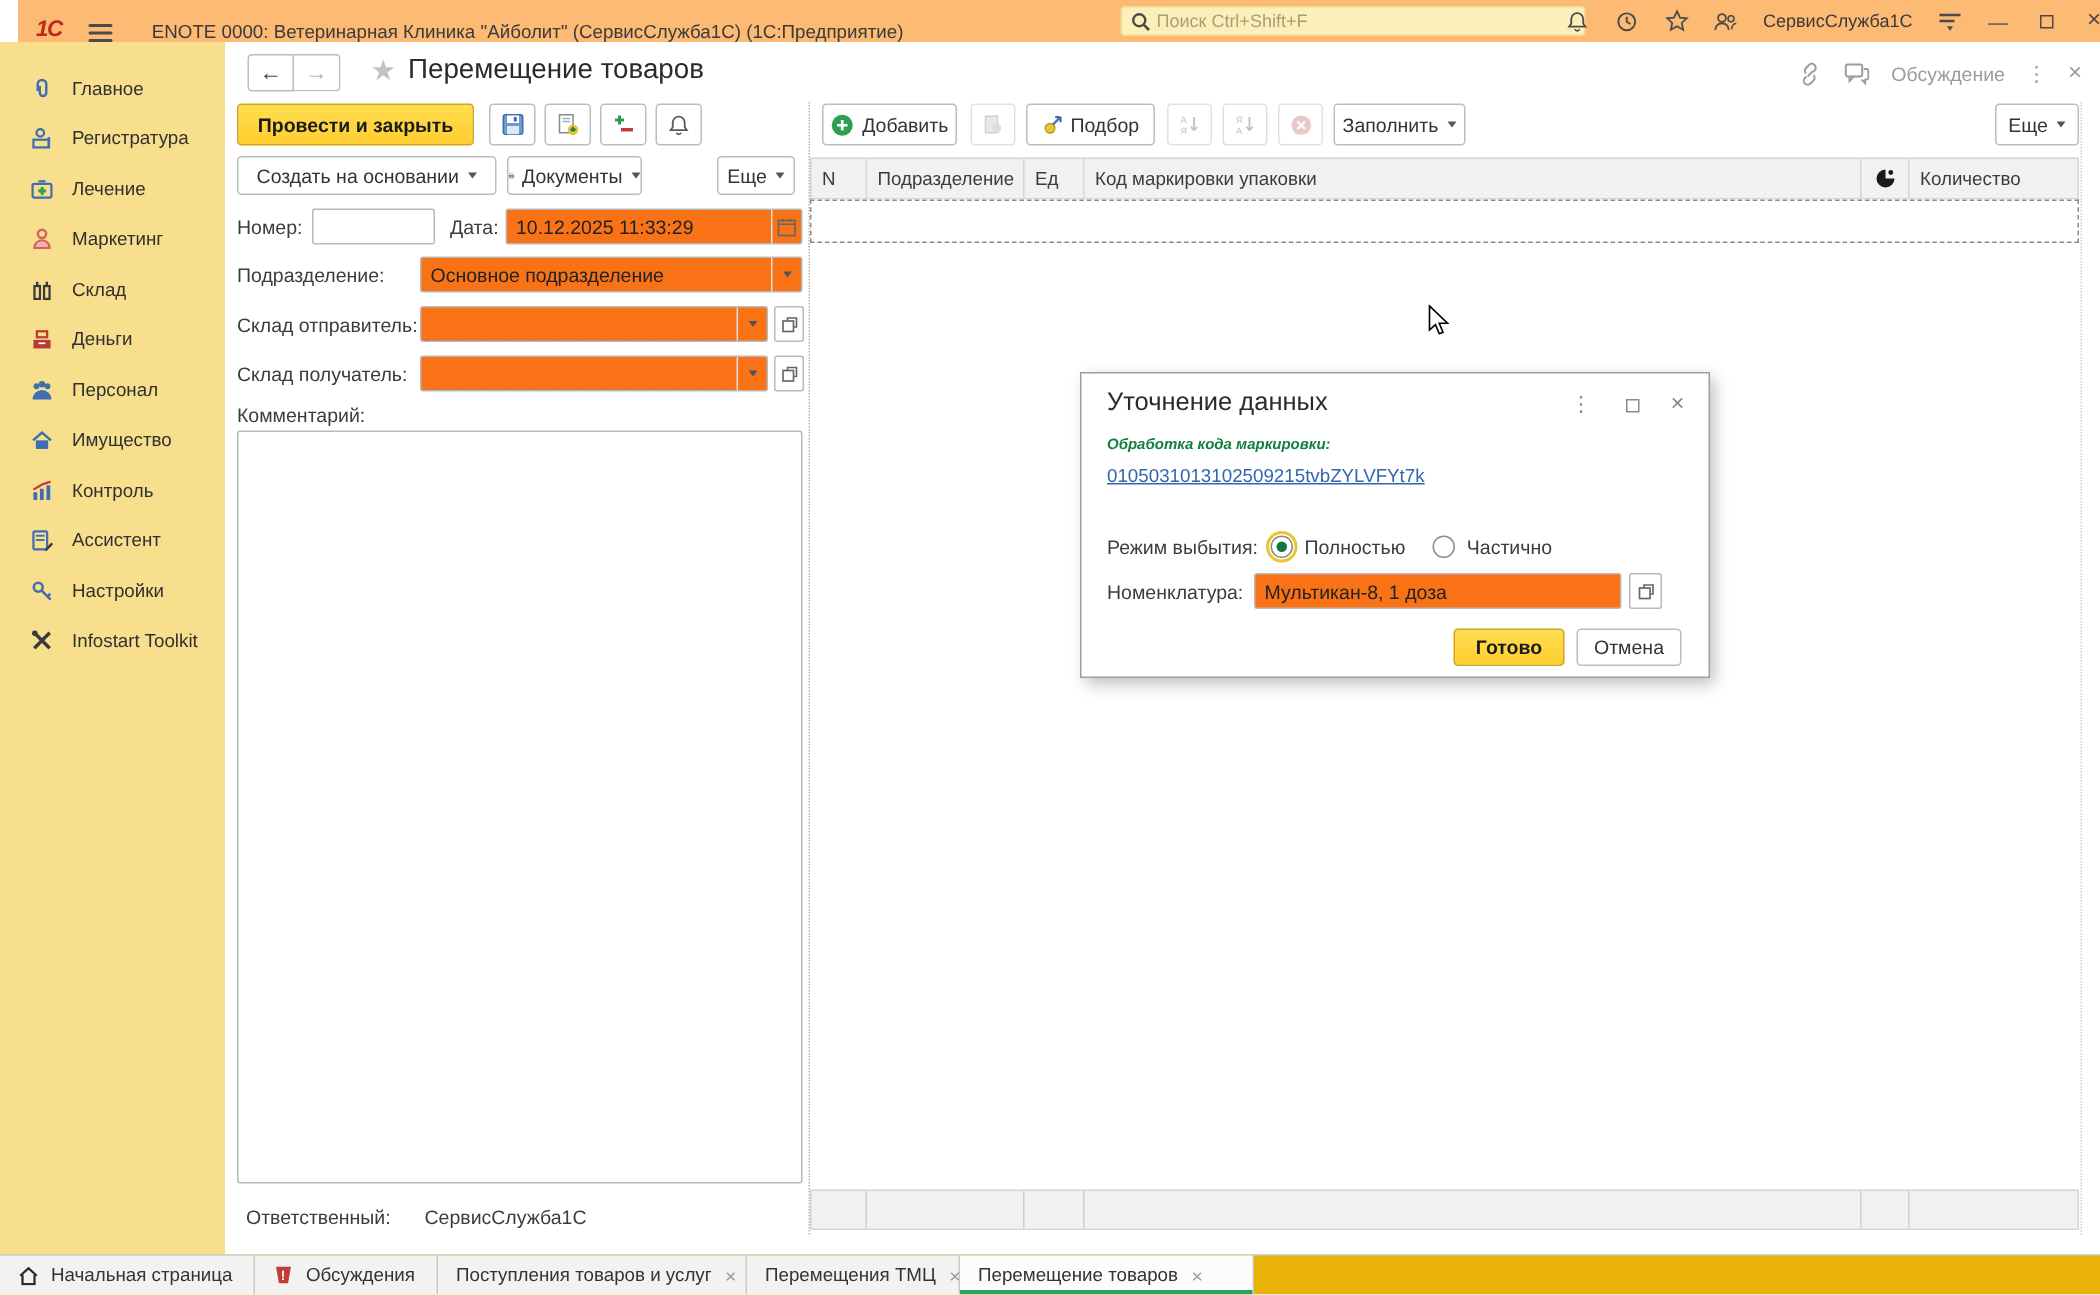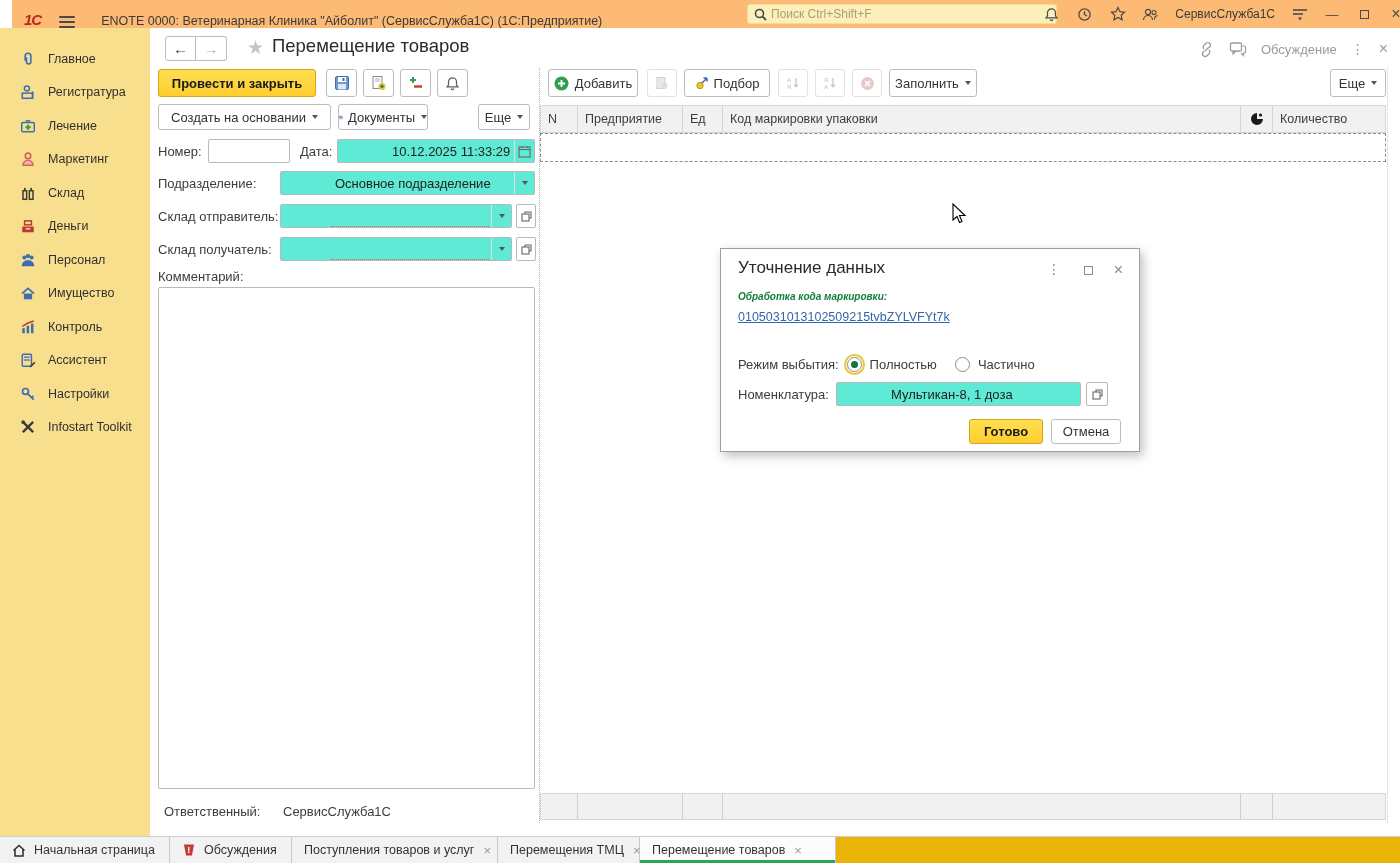--- a/index.html
+++ b/index.html
@@ -43,21 +43,21 @@
   .closex { font-size:16px; color:#9b9b9b; cursor:pointer; }
 
   .btn { border:1px solid #bdbdbd; background:#fff; border-radius:3px; font-size:13px; color:#333; display:inline-flex; align-items:center; justify-content:center; cursor:pointer; white-space:nowrap; }
   .btn-yellow { background:linear-gradient(#ffdf51,#ffcd2e); border:1px solid #d2a619; font-weight:bold; color:#1a1a1a; }
   .caret { width:0; height:0; border-left:3.5px solid transparent; border-right:3.5px solid transparent; border-top:4px solid #555; display:inline-block; margin-left:6px; }
   .iconbtn { width:31px; height:28px; border:1px solid #bdbdbd; border-radius:3px; background:#fff; display:flex; align-items:center; justify-content:center; cursor:pointer; }
   .disabled { opacity:.45; }
 
   .fld-label { position:absolute; font-size:13px; color:#3c3c3c; white-space:nowrap; }
   .inp { border:1px solid #b9b9b9; border-radius:2px; background:#fff; height:24px; font-size:13px; color:#222; padding:0 5px; outline:none; font-family:inherit; }
-  .combo { position:absolute; height:24px; border:1px solid #b9b9b9; border-radius:2px; background:#5eead4; display:flex; align-items:center;padding-left:48px; }
+  .combo { position:absolute; height:24px; border:1px solid #b9b9b9; border-radius:2px; background:#f97316; display:flex; align-items:center; }
   .combo .val { flex:1; padding:0 6px; font-size:13px; color:#222; white-space:nowrap; overflow:hidden; }
   .combo .arr { width:20px; height:100%; display:flex; align-items:center; justify-content:center; border-left:1px solid #e0e0e0; cursor:pointer; }
   .req .val { border-bottom:1px dotted #d4695c; margin:0 2px; height:21px; display:flex; align-items:flex-end; padding-bottom:2px; }
   .openbtn { position:absolute; width:20px; height:24px; border:1px solid #b9b9b9; border-radius:2px; background:#fff; display:flex; align-items:center; justify-content:center; cursor:pointer; }
 
   
   .vsplit { position:absolute; left:389px; top:40px; height:755px; border-left:1px dotted #b5b5b5; }
   .vsplit2 { position:absolute; left:1237px; top:40px; height:755px; border-left:1px dotted #cccccc; }
 
   
@@ -429,21 +429,21 @@
     <span>Заполнить</span>
       <span class="caret"></span>
   </button>
   <button class="btn" style="position:absolute;left:1180px;top:41px;width:56px;height:28px">
     <span>Еще</span>
       <span class="caret"></span>
   </button>
 
   <div class="thead">
     <div class="th" style="width:37px">N</div>
-    <div class="th" style="width:105px">Предприятие</div>
+    <div class="th" style="width:105px">Подразделение</div>
     <div class="th" style="width:40px">Ед</div>
     <div class="th" style="width:518px">Код маркировки упаковки</div>
     <div class="th" style="width:32px;justify-content:center">
       <svg width="14" height="14" viewBox="0 0 14 14">
           <path d="M7 1 a6 6 0 1 0 6 6 L7 7 Z" fill="#1a1a1a"></path>
           <circle cx="10.5" cy="3" r="1.6" fill="#1a1a1a"></circle>
         </svg>
     </div>
     <div class="th" style="width:112px">Количество</div>
   </div>

